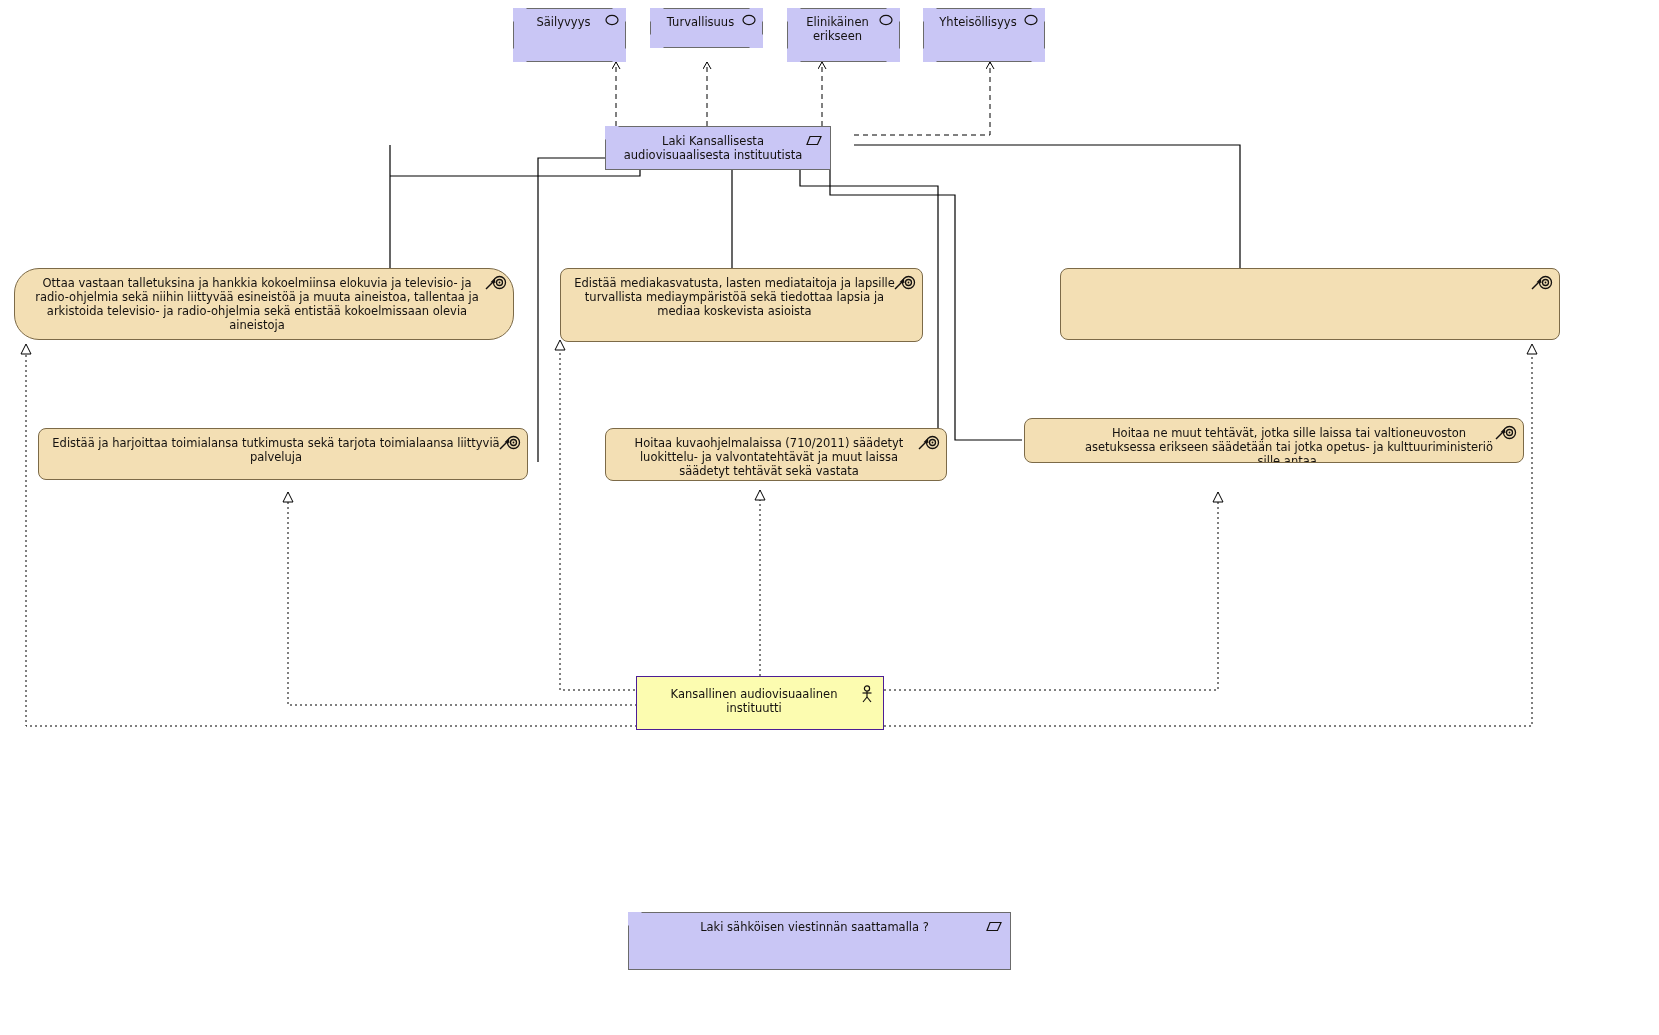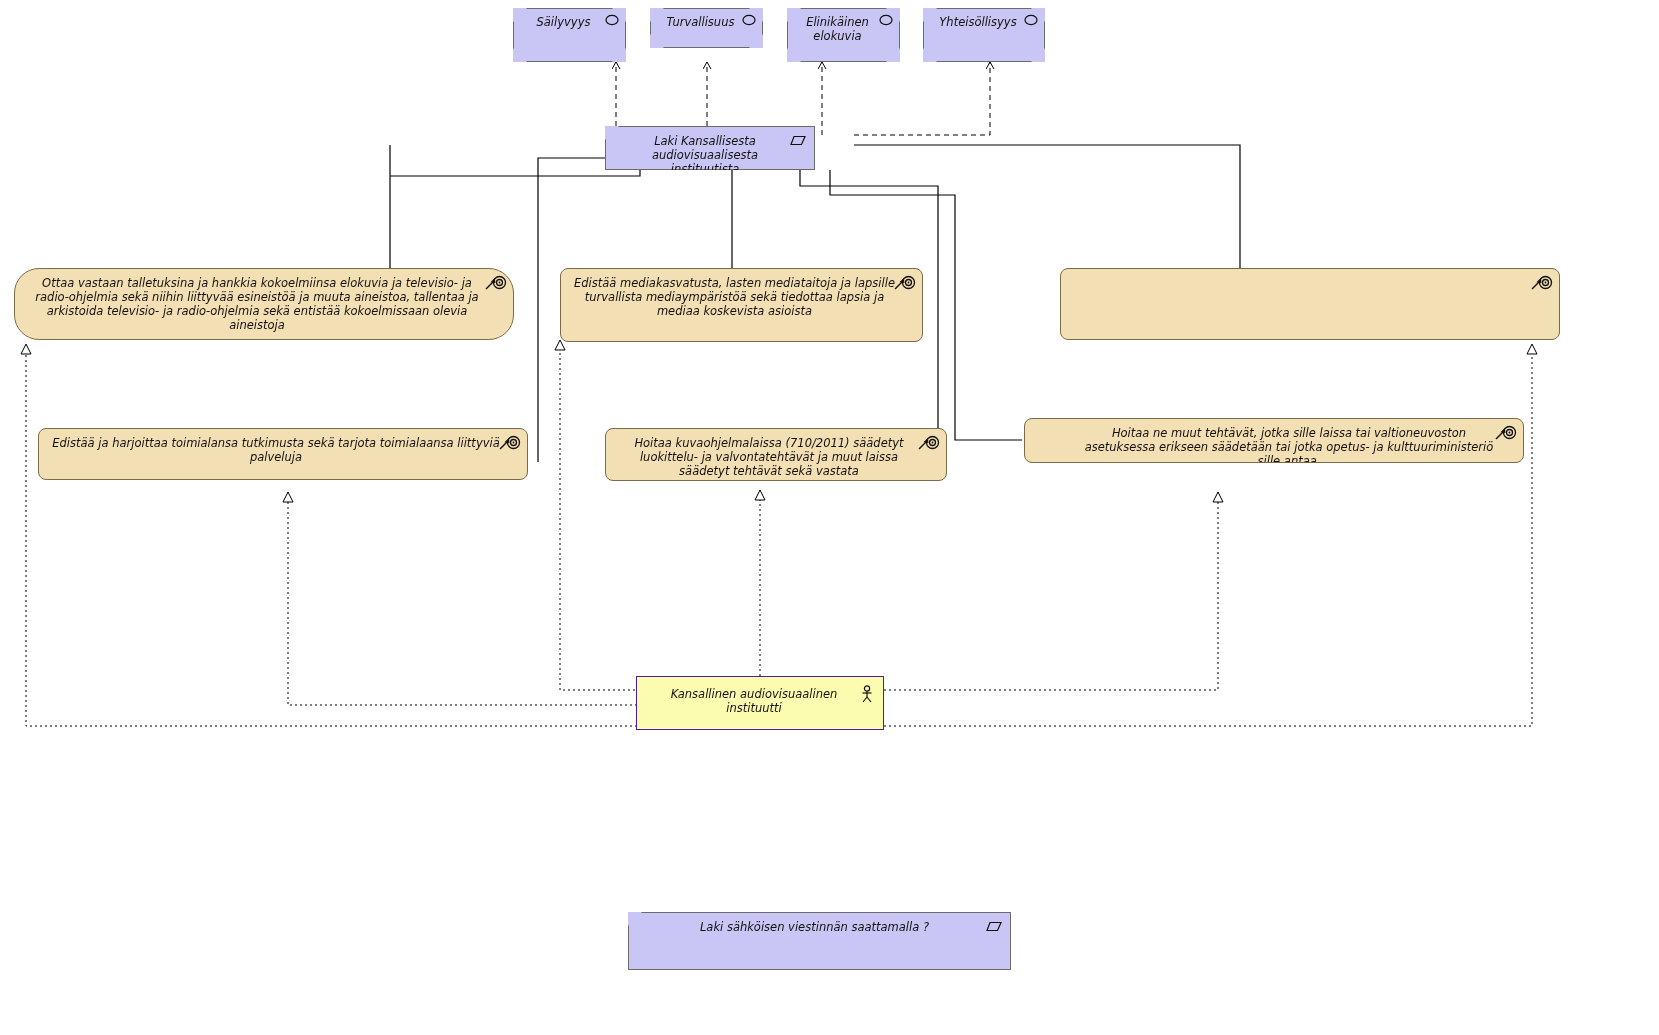--- a/index.html
+++ b/index.html
@@ -30,21 +30,20 @@
   
   .node {
     position: absolute;
     box-sizing: border-box;
     border: 1px solid #6b6b6b;
     font-size: 11.5px;
     line-height: 1.22;
     color: #14110f;
     text-align: center;
     overflow: hidden;
-    font-style: italic;
   }
   .node .label {
     display: block;
     padding: 6px 22px 0 10px;
     word-wrap: break-word;
   }
 
   
   .driver {
     background: #c9c6f5;
@@ -179,34 +178,34 @@
     <span class="label">Turvallisuus</span>
   </div>
 
   <div class="node driver" style="left:787px; top:8px; width:113px; height:54px;">
     <span class="shape"></span>
     <span class="icon">
       <svg width="14" height="12" viewBox="0 0 14 12">
         <ellipse cx="7" cy="6" rx="6" ry="4.6" fill="none" stroke="#14110f" stroke-width="1.2"></ellipse>
       </svg>
     </span>
-    <span class="label">Elinikäinen elokuvia</span>
+    <span class="label">Elinikäinen erikseen</span>
   </div>
 
   <div class="node driver" style="left:923px; top:8px; width:122px; height:54px;">
     <span class="shape"></span>
     <span class="icon">
       <svg width="14" height="12" viewBox="0 0 14 12">
         <ellipse cx="7" cy="6" rx="6" ry="4.6" fill="none" stroke="#14110f" stroke-width="1.2"></ellipse>
       </svg>
     </span>
     <span class="label">Yhteisöllisyys</span>
   </div>
 
-  <div class="node contract" style="left:605px; top:126px; width:210px; height:44px;">
+  <div class="node contract" style="left:605px; top:126px; width:226px; height:44px;">
     <span class="shape"></span>
     <span class="icon">
       <svg width="16" height="11" viewBox="0 0 16 11">
         <path d="M4,1.5 L15,1.5 L11.5,9.5 L1,9.5 Z" fill="none" stroke="#14110f" stroke-width="1.2"></path>
       </svg>
     </span>
     <span class="label">Laki Kansallisesta audiovisuaalisesta instituutista</span>
   </div>
 
   <div class="node requirement" style="left:14px; top:268px; width:500px; height:72px;border-radius:25px;">

